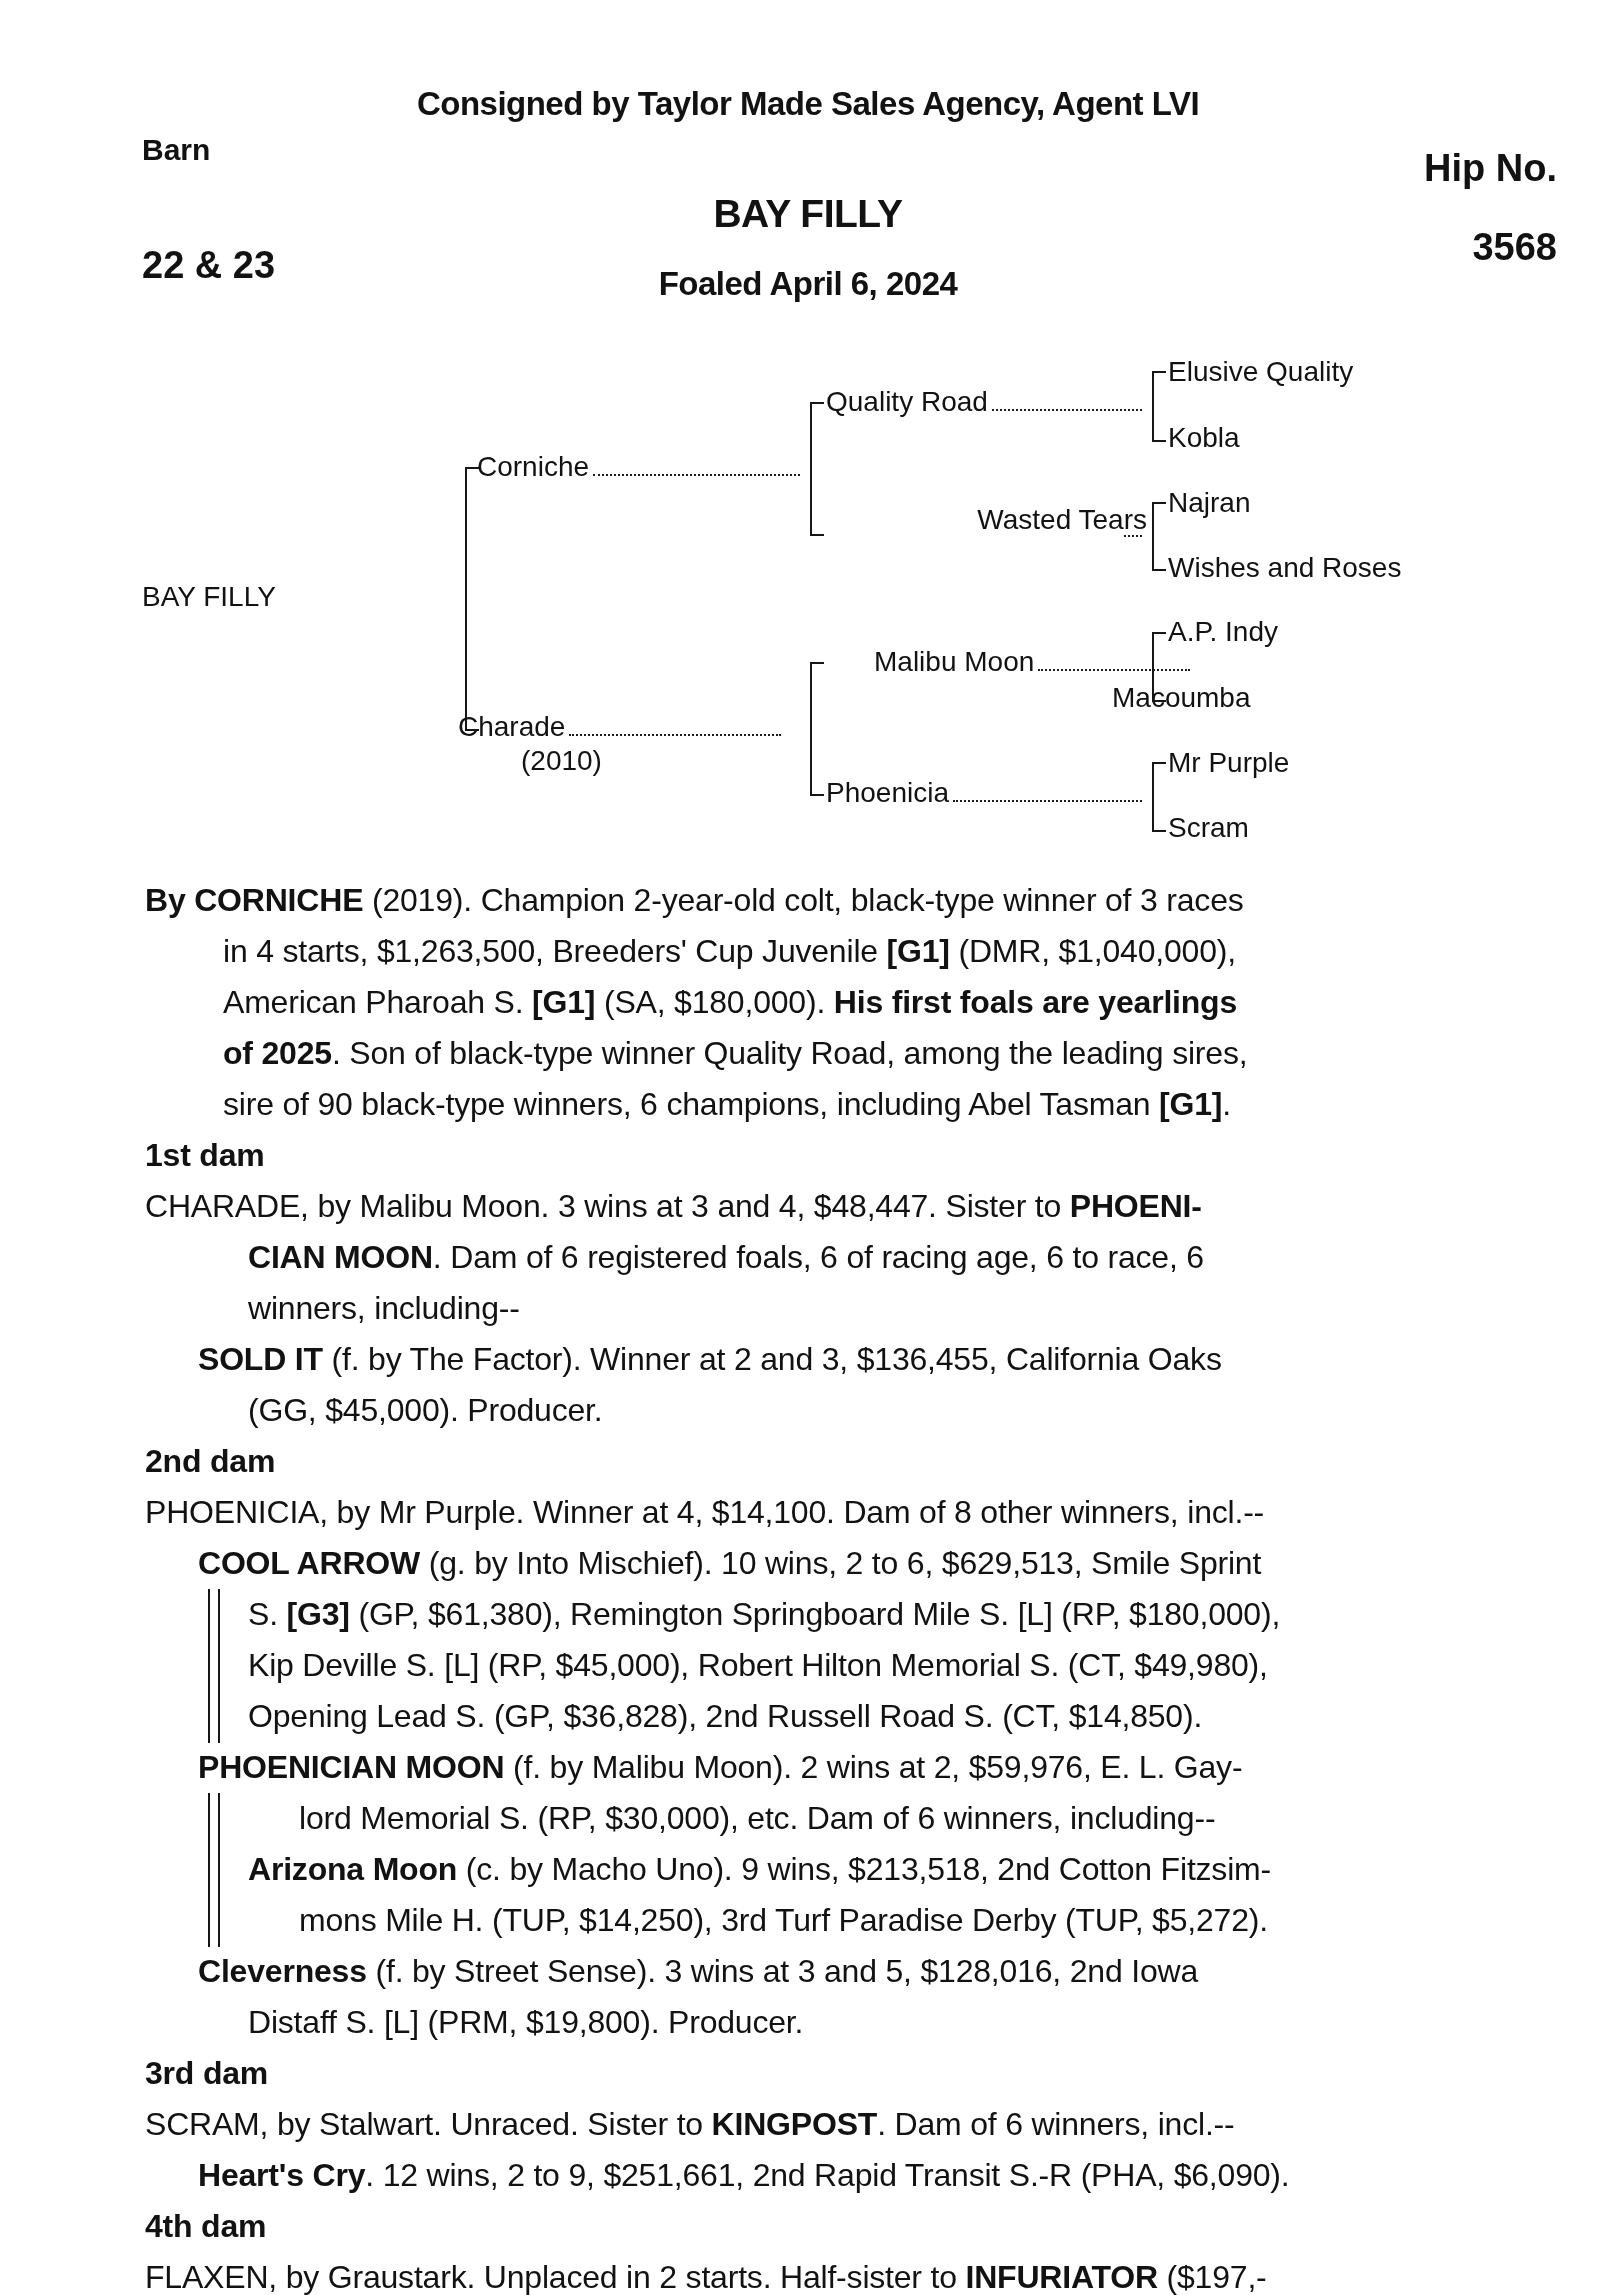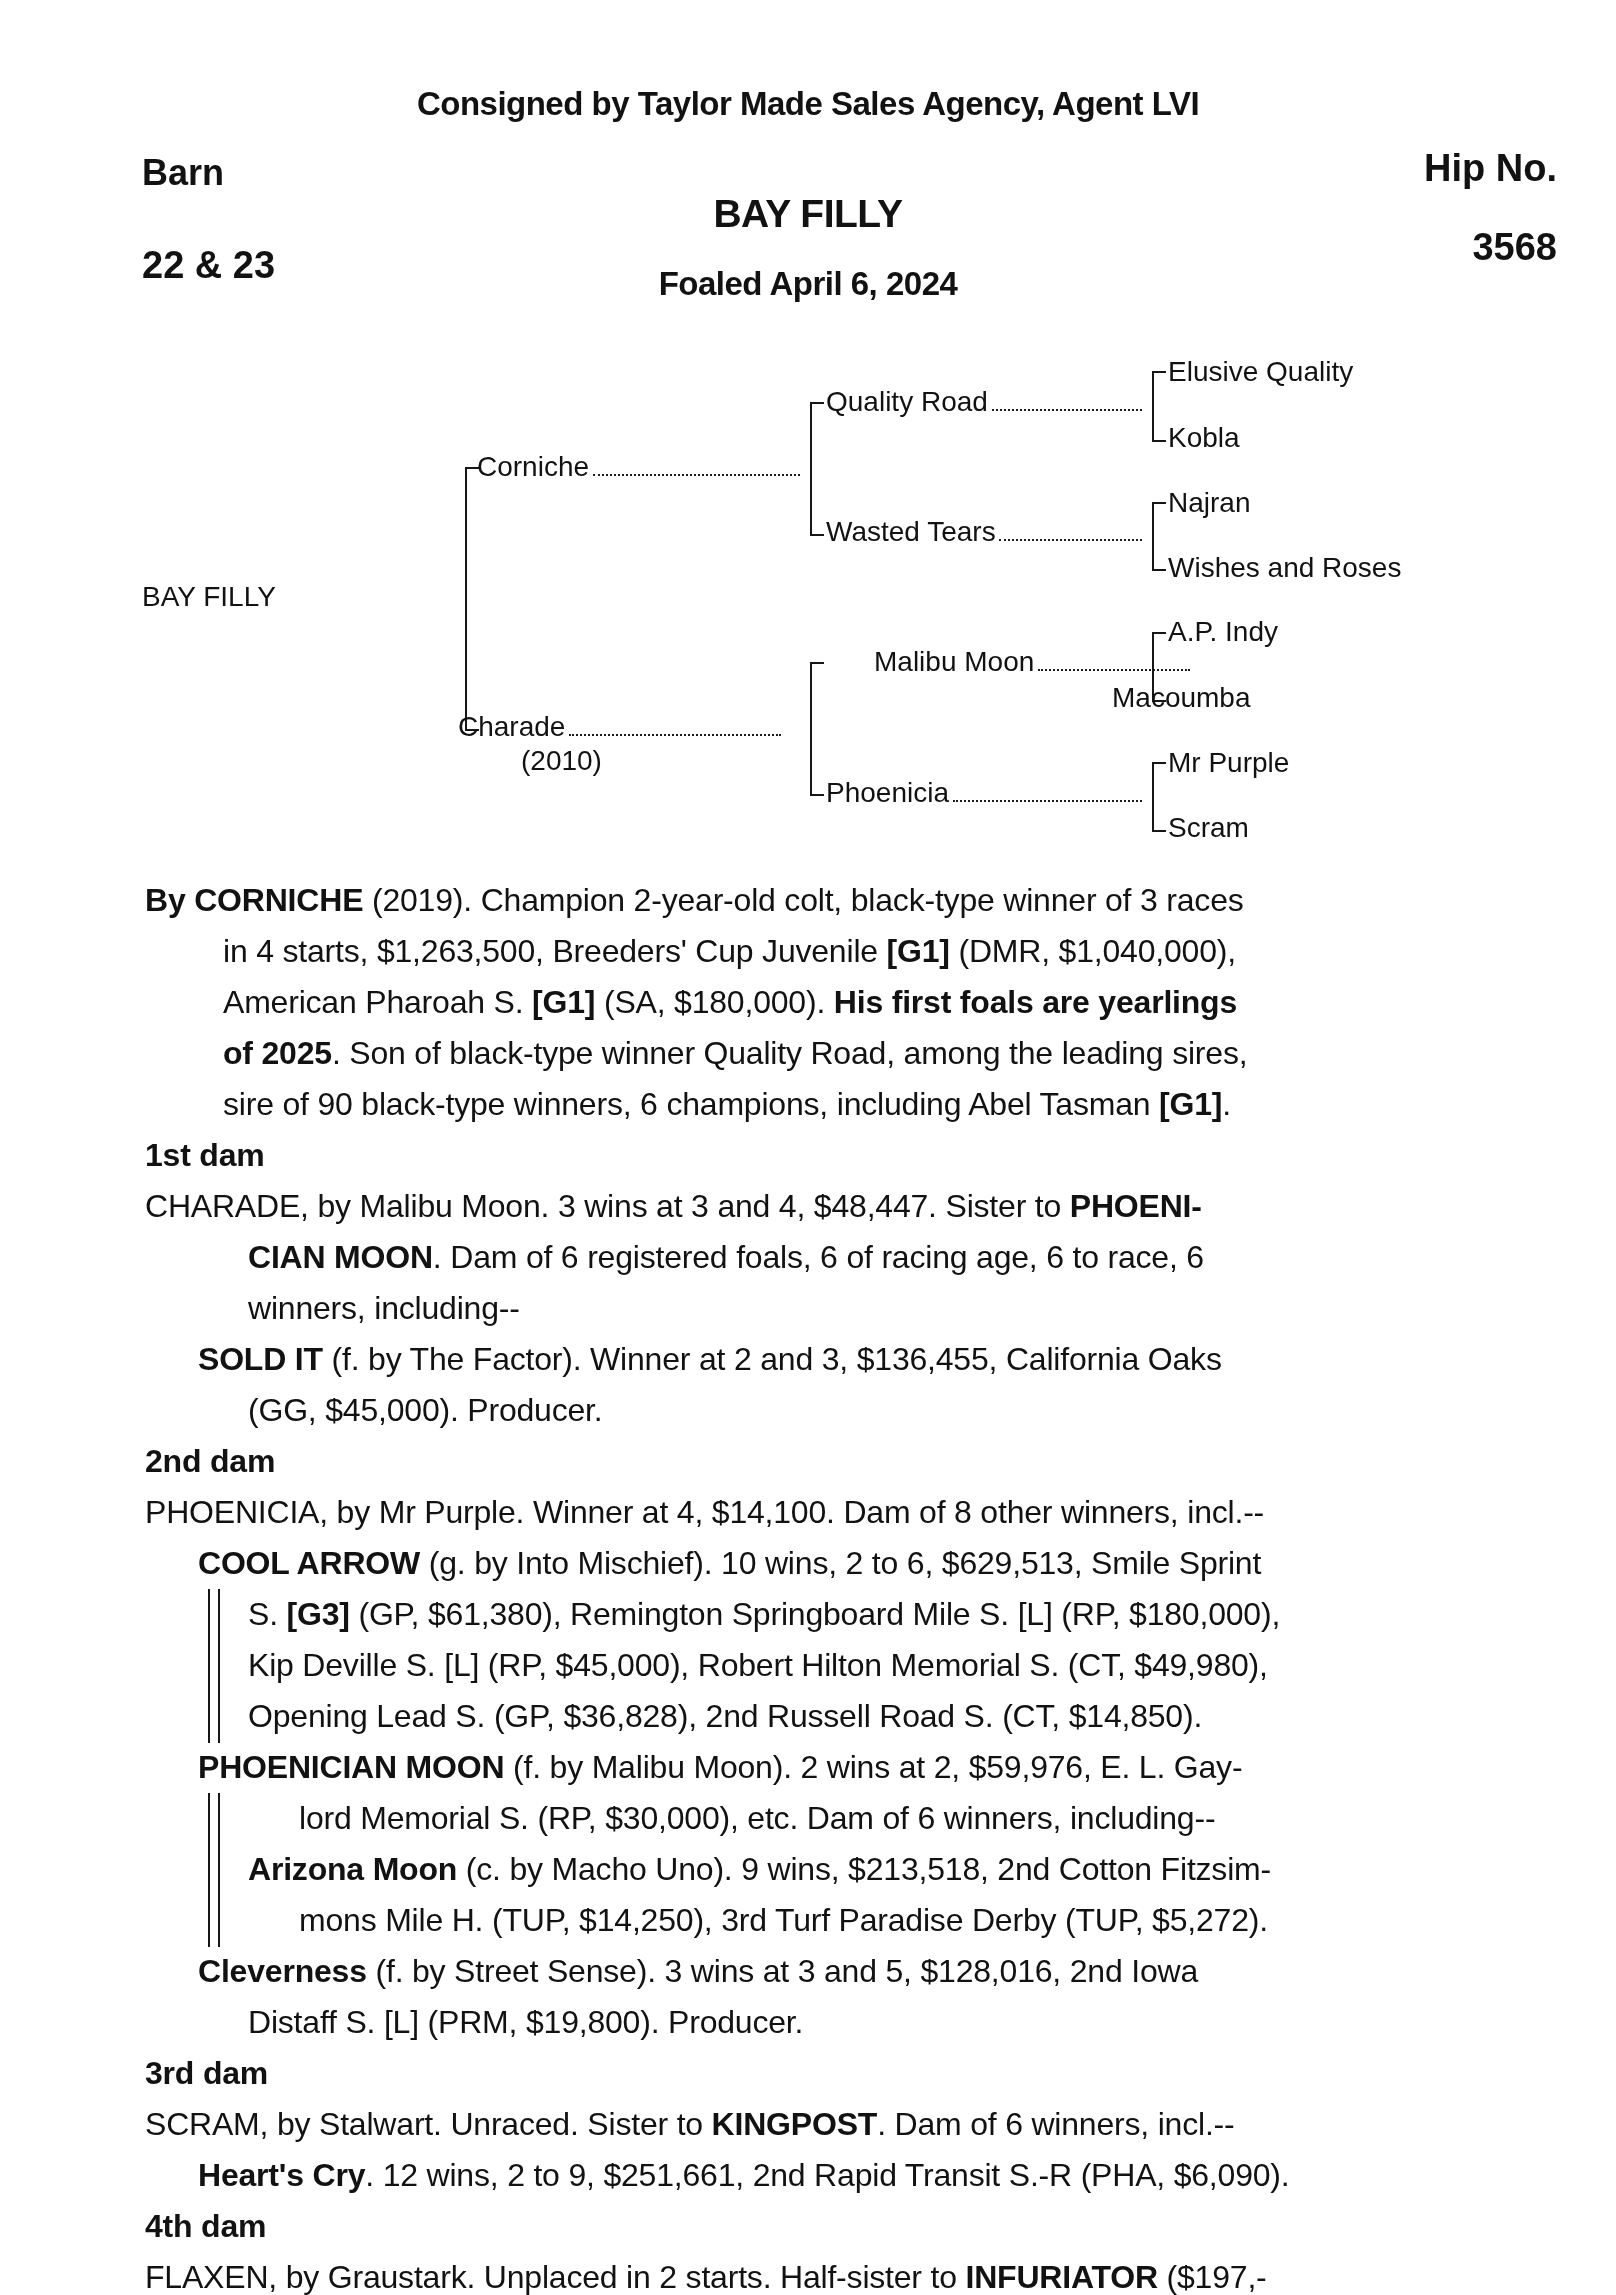--- a/index.html
+++ b/index.html
@@ -9,21 +9,21 @@
     background:#ffffff;
     color:#121212;
     font-family:"Liberation Sans","DejaVu Sans",sans-serif;
     overflow:hidden;
   }
   
   .consignor{
     position:absolute;top:85px;left:0;width:100%;
     text-align:center;font-size:33px;font-weight:bold;letter-spacing:-0.5px;
   }
-  .barn-label{position:absolute;top:152px;left:142px;font-size:36px;font-weight:bold;}
+  .barn-label{position:absolute;top:133px;left:142px;font-size:30px;font-weight:bold;}
   .barn-numbers{position:absolute;top:232px;left:142px;font-size:38px;font-weight:bold;margin-top:12px;}
   .hip-label{position:absolute;top:147px;right:59px;font-size:38px;font-weight:bold;text-align:right;}
   .hip-number{position:absolute;top:226px;right:59px;font-size:38px;font-weight:bold;text-align:right;}
   .horse-title{
     position:absolute;top:192px;left:0;width:100%;
     text-align:center;font-size:39px;font-weight:bold;letter-spacing:-0.5px;
   }
   .foaled-line{
     position:absolute;top:265px;left:0;width:100%;
     text-align:center;font-size:33px;font-weight:bold;letter-spacing:-0.5px;
@@ -86,21 +86,21 @@
         <span class="leader"></span>
     </div>
     <div class="tnote" style="left:521px;top:410px;">(2010)</div>
 
     <div class="bracket" style="left:810px;top:67px;height:130px;"></div>
     <div class="bracket" style="left:810px;top:327px;height:130px;"></div>
     <div class="tnode" style="left:826px;top:51px;width:321px;">
       <span class="tname">Quality Road</span>
         <span class="leader"></span>
     </div>
-    <div class="tnode" style="left:826px;top:181px;width:321px;">
+    <div class="tnode" style="left:826px;top:169px;width:321px;flex-direction:column;">
       <span class="tname">Wasted Tears</span>
         <span class="leader"></span>
     </div>
     <div class="tnode" style="left:874px;top:311px;width:321px;">
       <span class="tname">Malibu Moon</span>
         <span class="leader"></span>
     </div>
     <div class="tnode" style="left:826px;top:442px;width:321px;">
       <span class="tname">Phoenicia</span>
         <span class="leader"></span>

